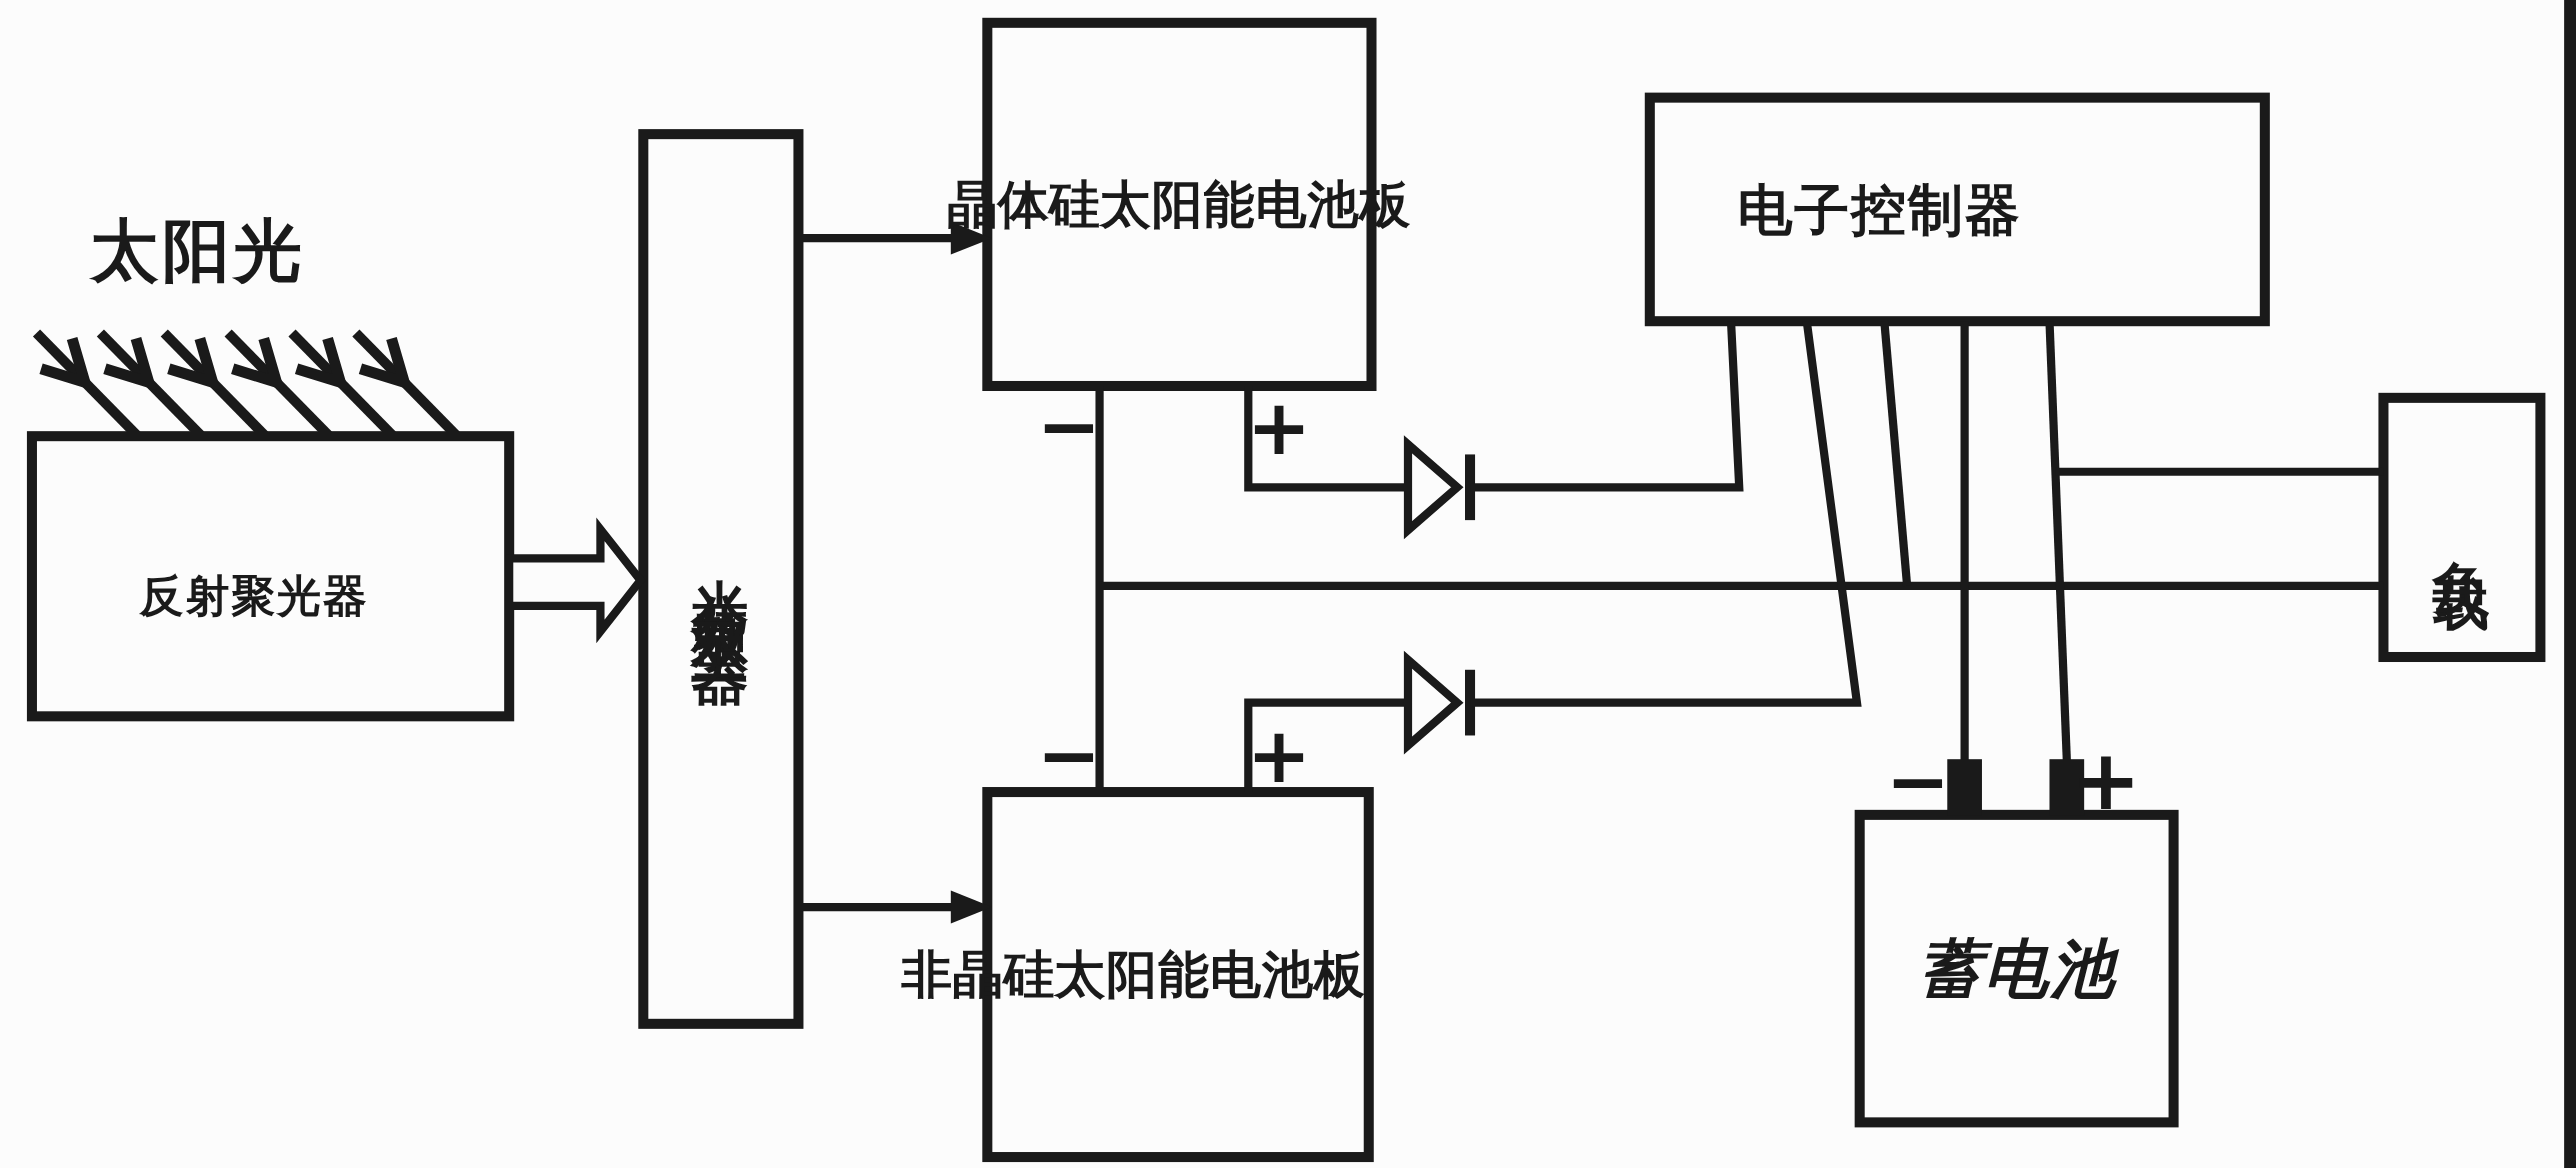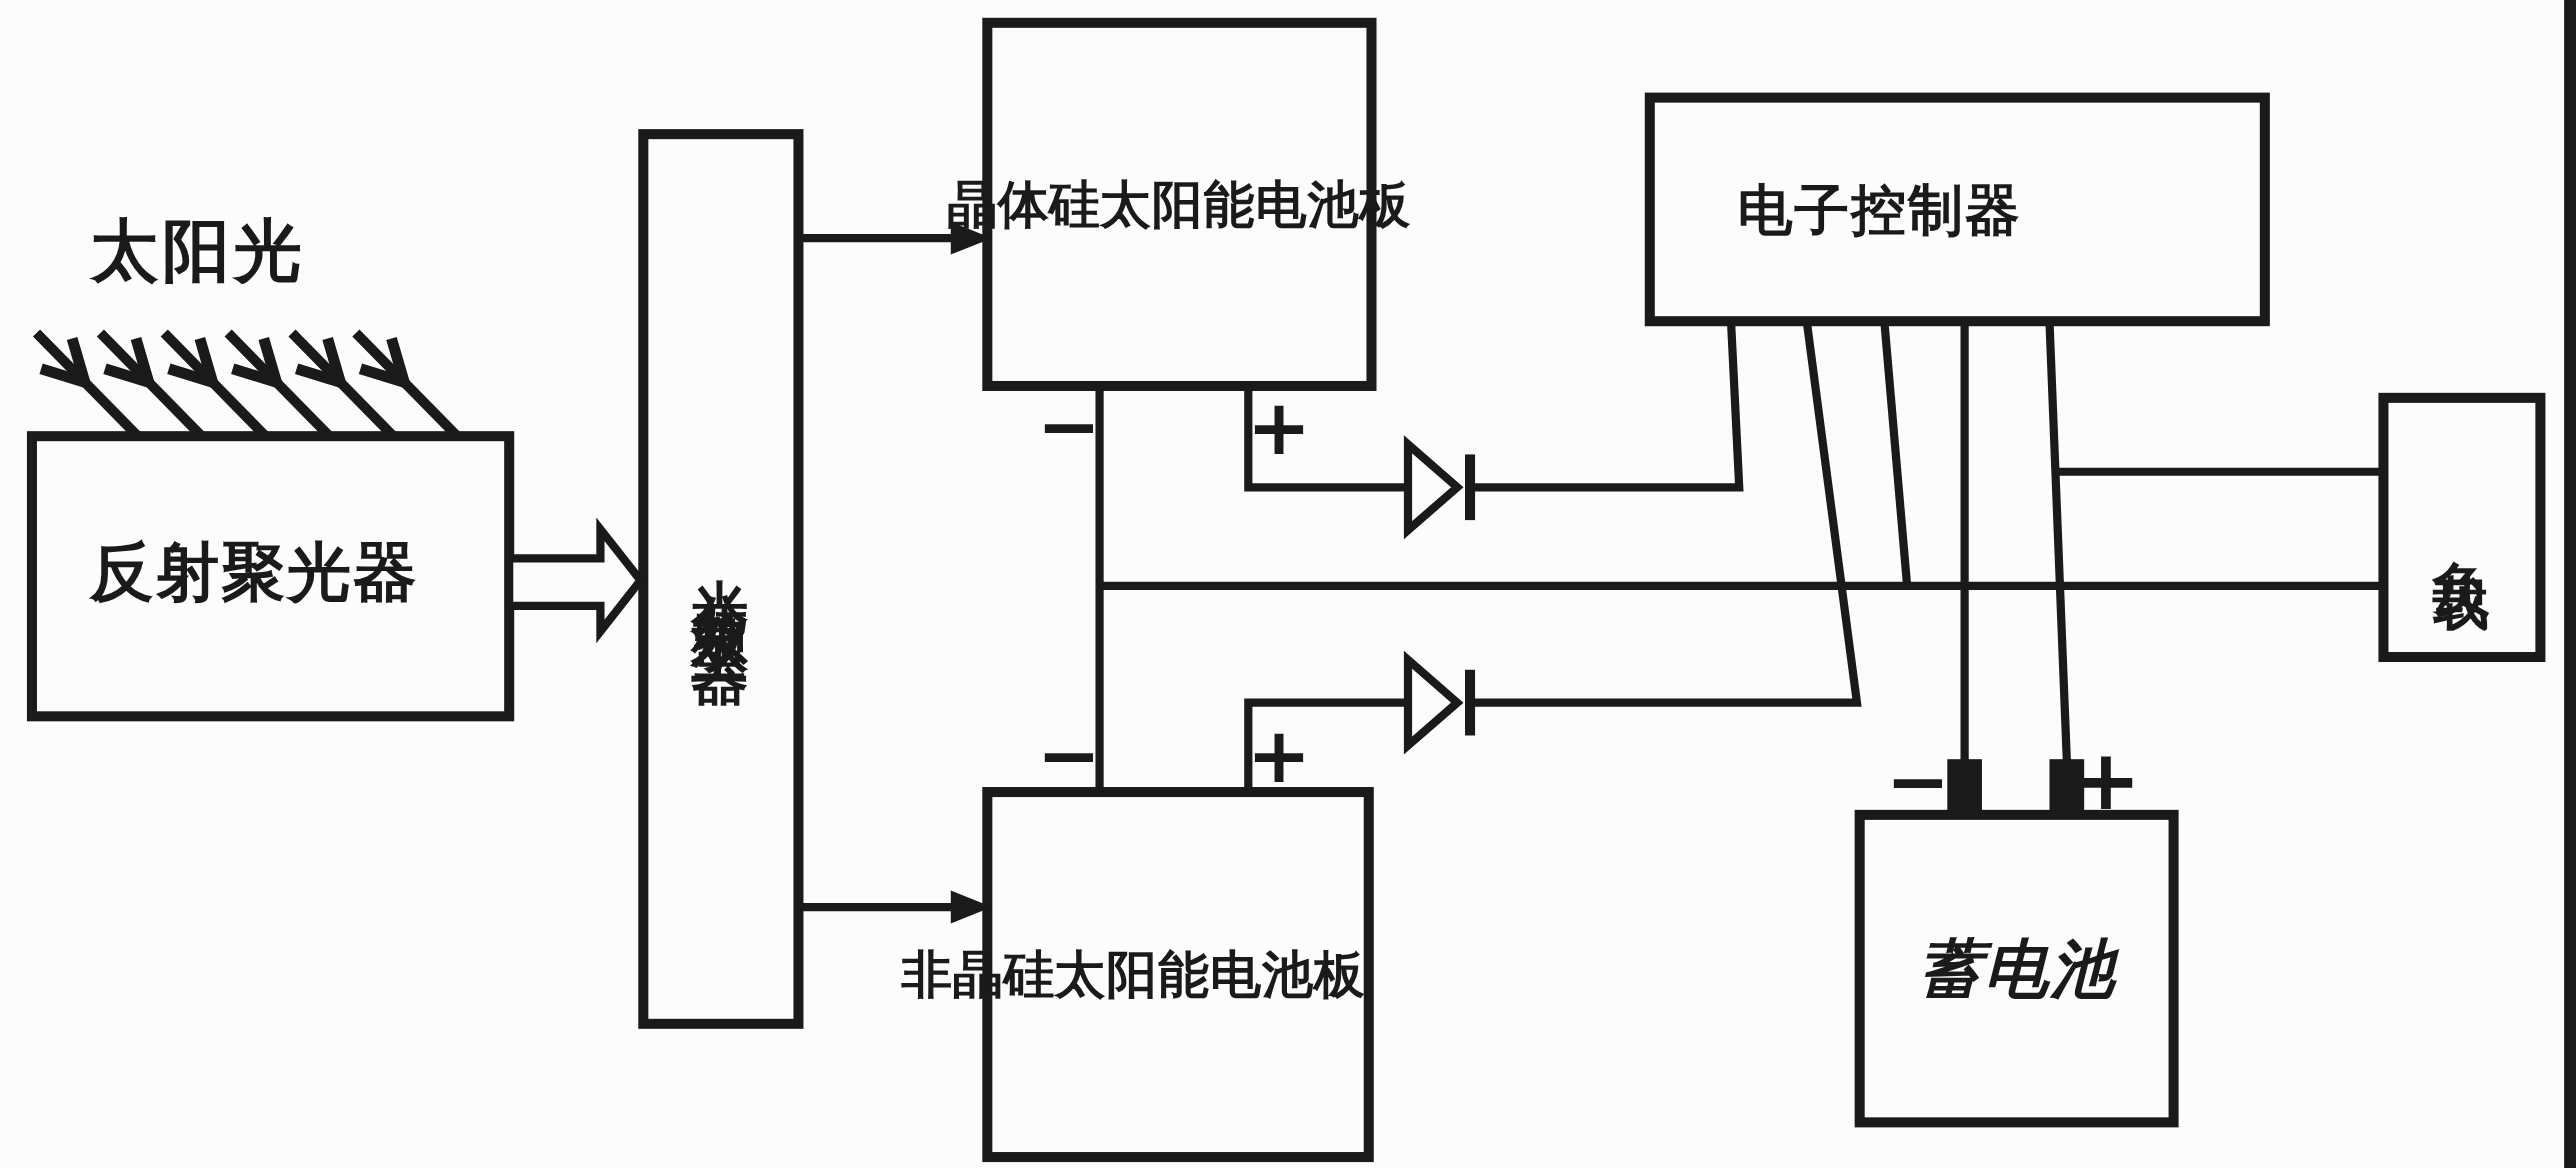--- a/index.html
+++ b/index.html
@@ -10,21 +10,21 @@
     background:var(--paper); overflow:hidden;
     font-family:"DejaVu Sans", sans-serif; color:var(--ink);
   }
   .stage svg{ position:absolute; left:0; top:0; }
   .label{
     position:absolute; display:flex; align-items:center; justify-content:center;
     font-weight:bold; color:var(--ink); text-align:center; line-height:1.2;
     white-space:pre; pointer-events:none;
   }
   .sun-label{ left:75px; top:205px; width:246px; height:91px; font-size:68px; letter-spacing:3.7px; }
-  .reflector-label{ left:32px; top:432px; width:477px; height:280px; font-size:64px; letter-spacing:1.8px; }
+  .reflector-label{ left:32px; top:456px; width:477px; height:280px; font-size:44px; letter-spacing:1.8px; }
   .reflector-label .shift{ position:relative; left:-16.4px; }
   .duplexer-label{ left:643px; top:130px; width:155px; height:894px; }
   .v-text{ writing-mode:vertical-rl; text-orientation:upright; font-size:57px; font-weight:bold; letter-spacing:14.6px; }
   .panel-label{ font-size:51px; }
   .panel-label .l1{ line-height:74px; }
   .panel-label .l2{ line-height:74px; letter-spacing:0.9px;text-align:center; }
   .crystalline-label{ left:987px; top:23px; width:384px; height:363px; }
   .amorphous-label{ left:943px; top:792px; width:381px; height:365px; }
   .controller-label{ left:1650px; top:98px; width:615px; height:224px; font-size:55px; letter-spacing:1.8px; }
   .controller-label .shift{ position:relative; left:-78px; }

